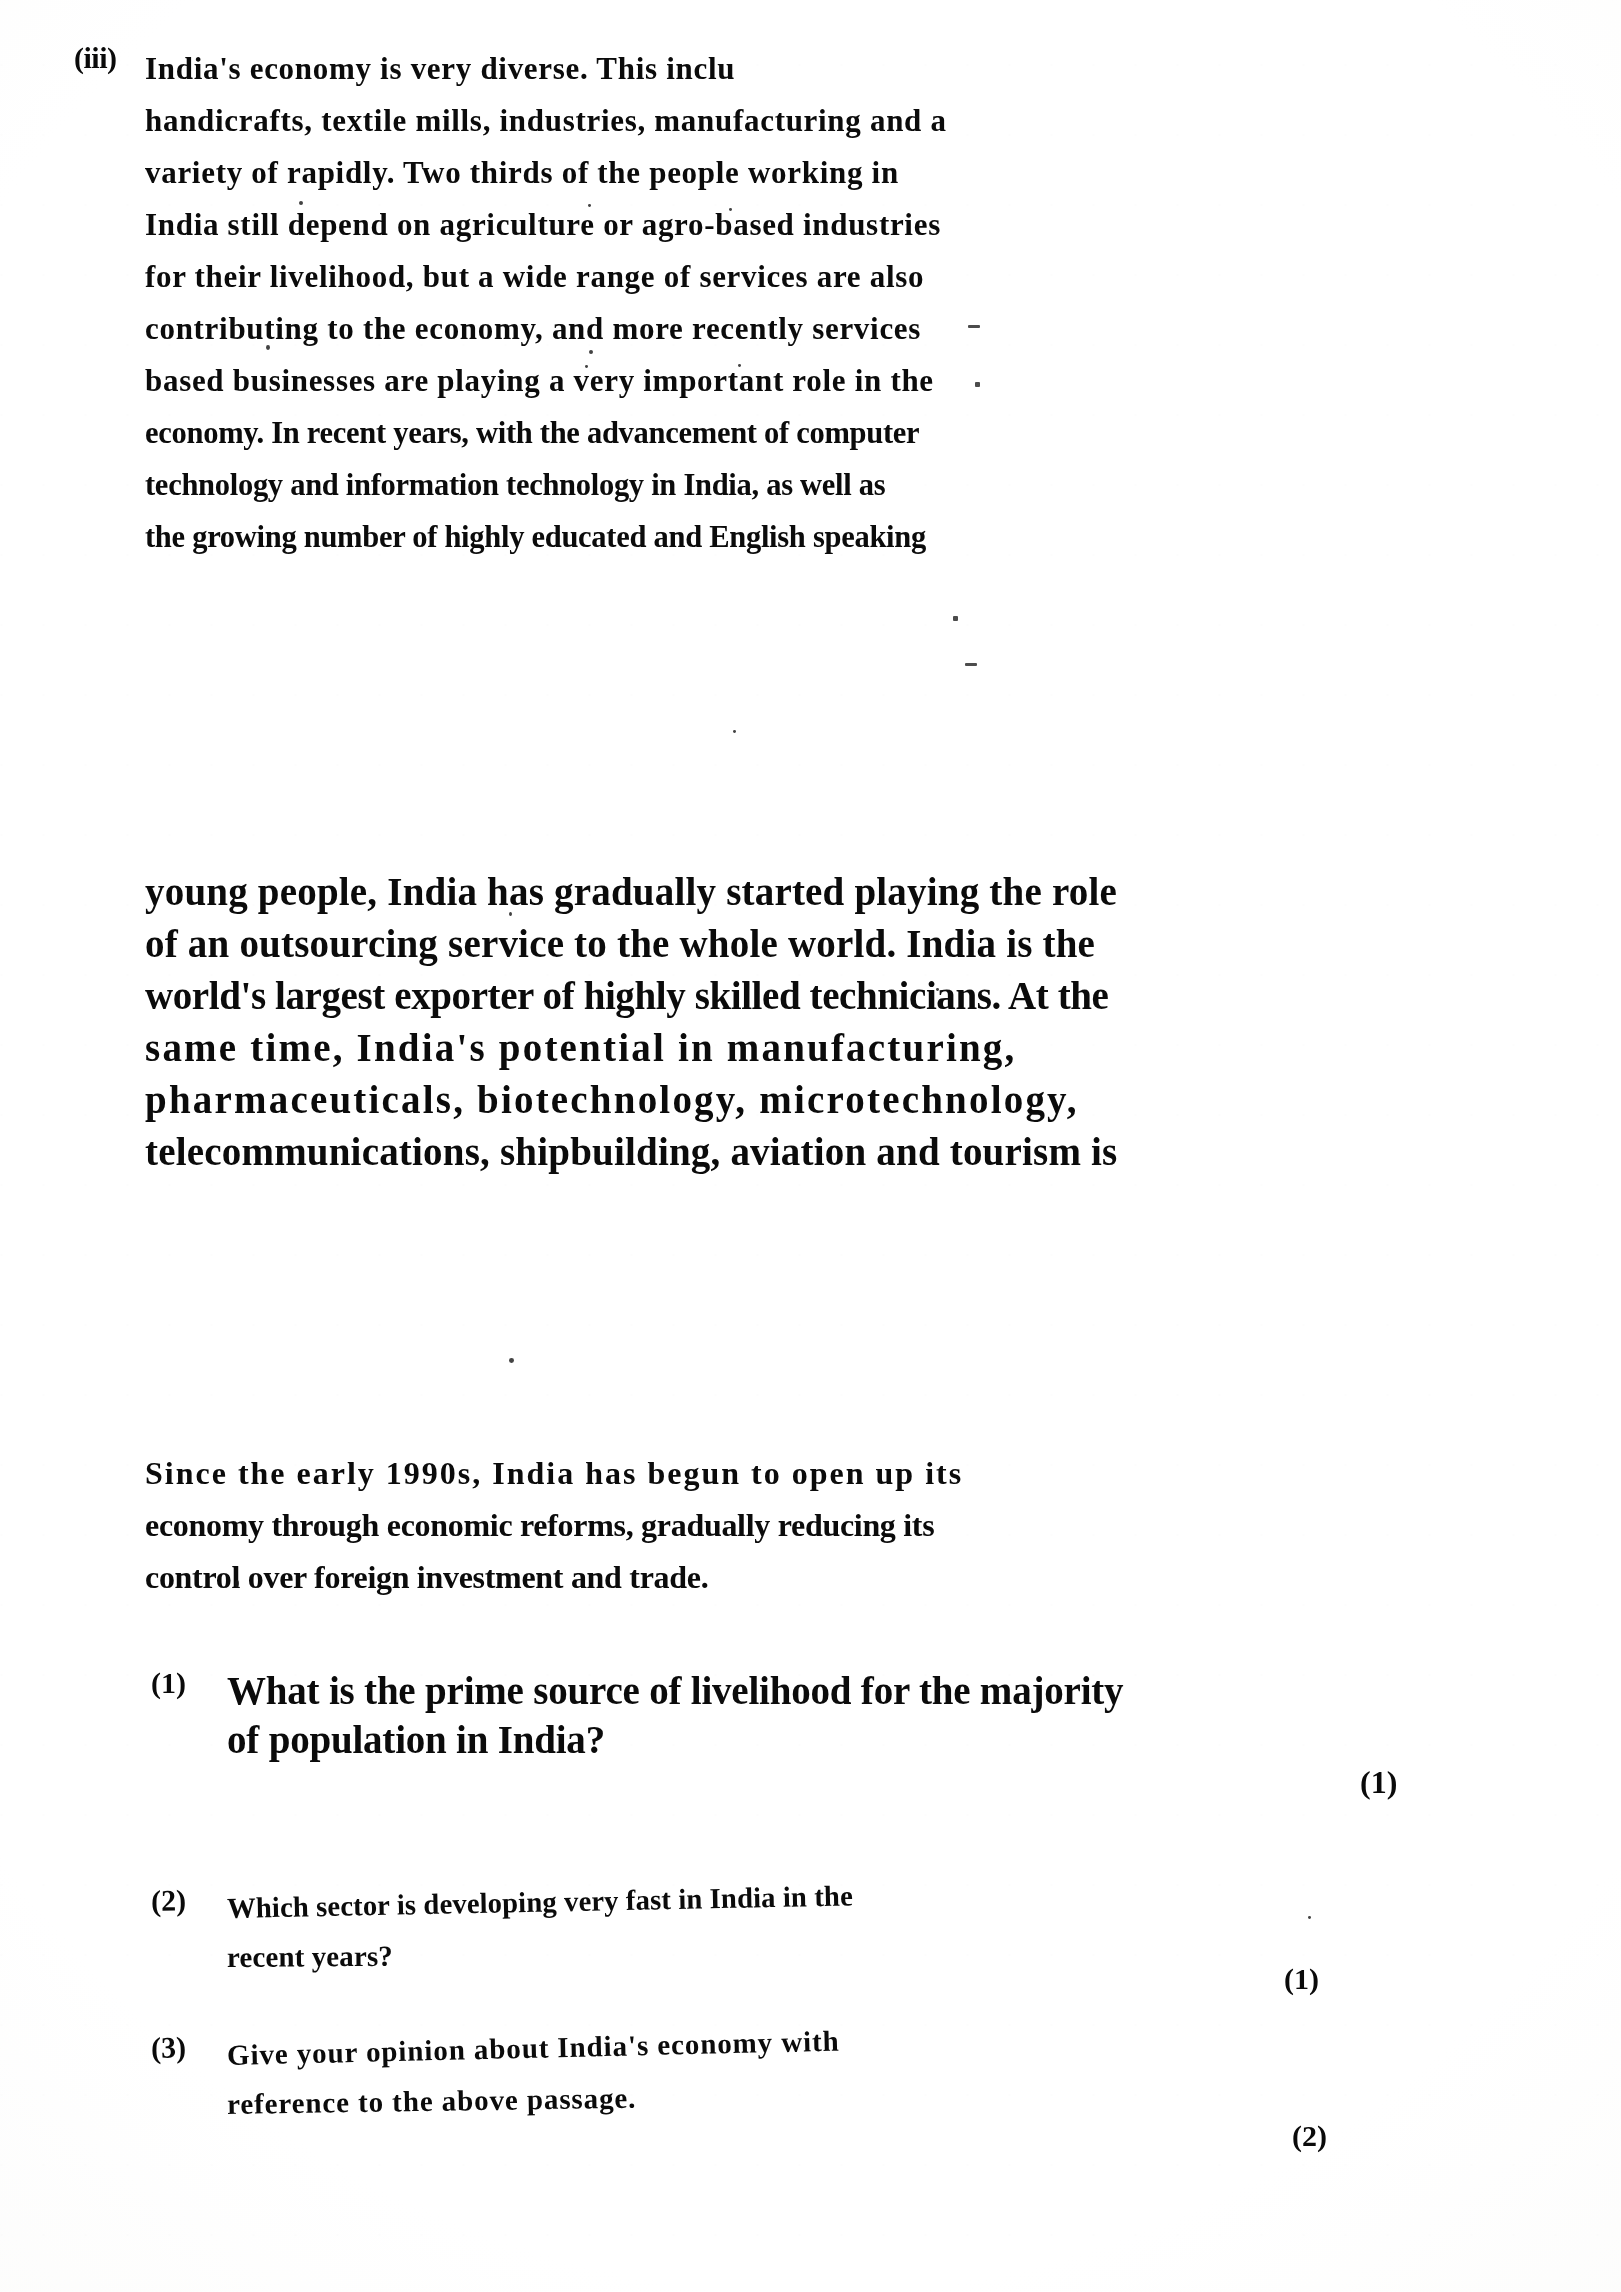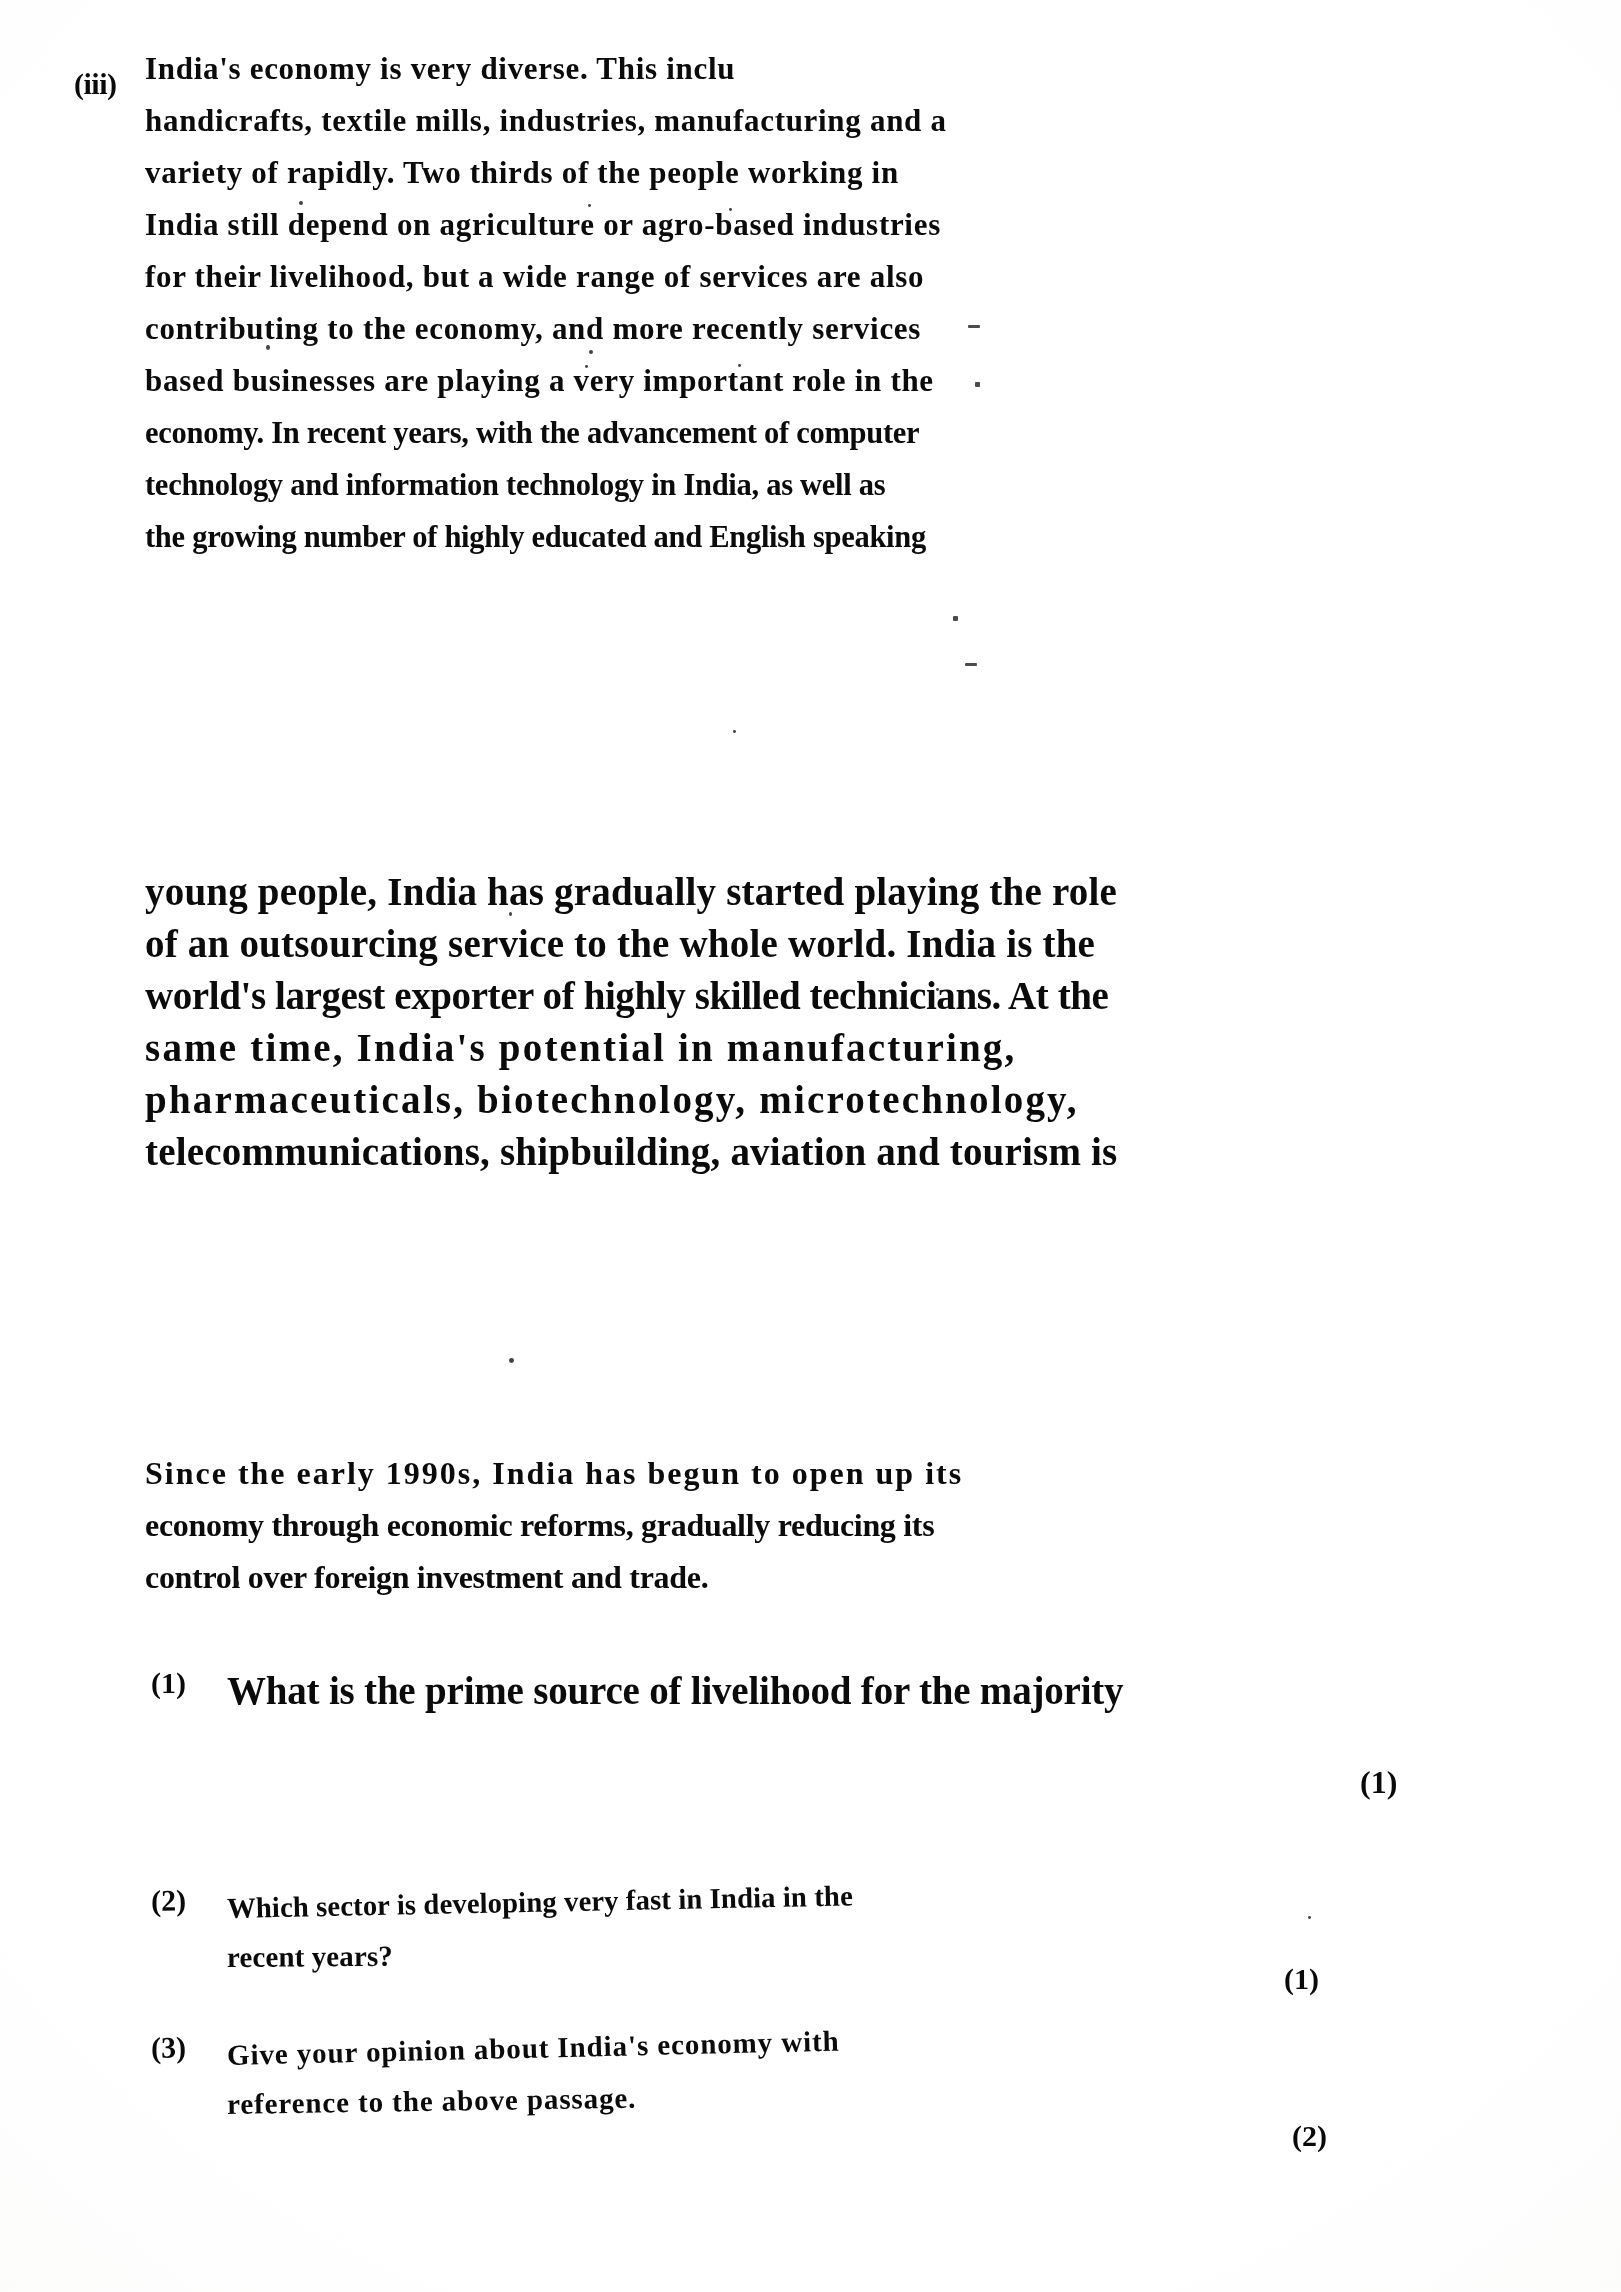--- a/index.html
+++ b/index.html
@@ -49,21 +49,21 @@
   .ink {
     color: #0a0a0a;
     font-weight: 700;
     -webkit-font-smoothing: antialiased;
   }
 
   
   .item-marker {
     position: absolute;
     left: 74px;
-    top: 67px;
+    top: 41px;
     font-size: 30px;
     font-weight: 700;
     letter-spacing: -0.5px;
     font-family: "Liberation Serif", "DejaVu Serif", serif;
   }
 
   .passage {
     position: absolute;
     left: 145px;
     top: 43px;
@@ -202,20 +202,21 @@
     <span class="line tight">economy through economic reforms, gradually reducing its</span>
     <span class="line tight">control over foreign investment and trade.</span>
   </div>
 
   <div class="questions">
 
     <div class="q" id="q1">
       <span class="num ink">(1)</span>
       <span class="qtext">
         <span class="line ink">What is the prime source of livelihood for the majority</span>
+        <span class="line ink">of population in India?</span>
       </span>
     </div>
 
     <div class="q" id="q2">
       <span class="num ink">(2)</span>
       <span class="qtext">
         <span class="line ink l1">Which sector is developing very fast in India in the</span>
         <span class="line ink l2">recent years?</span>
       </span>
     </div>

